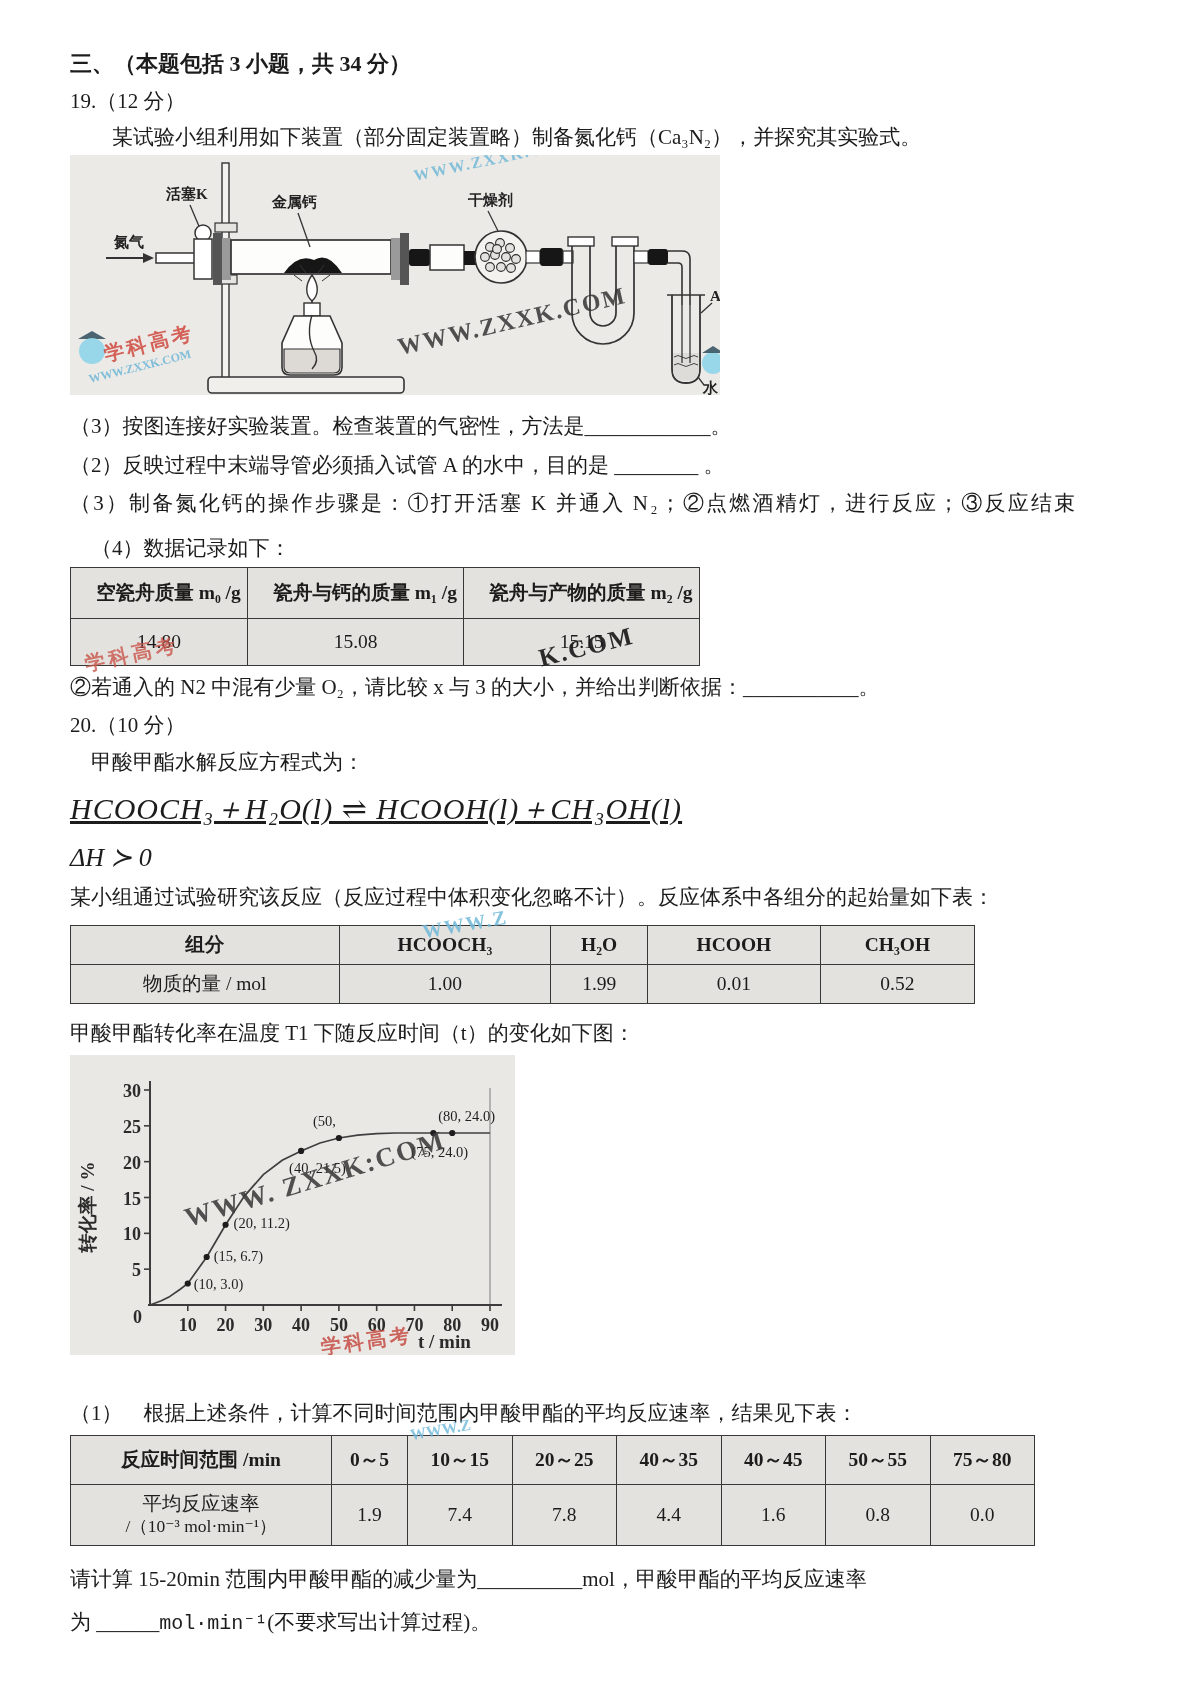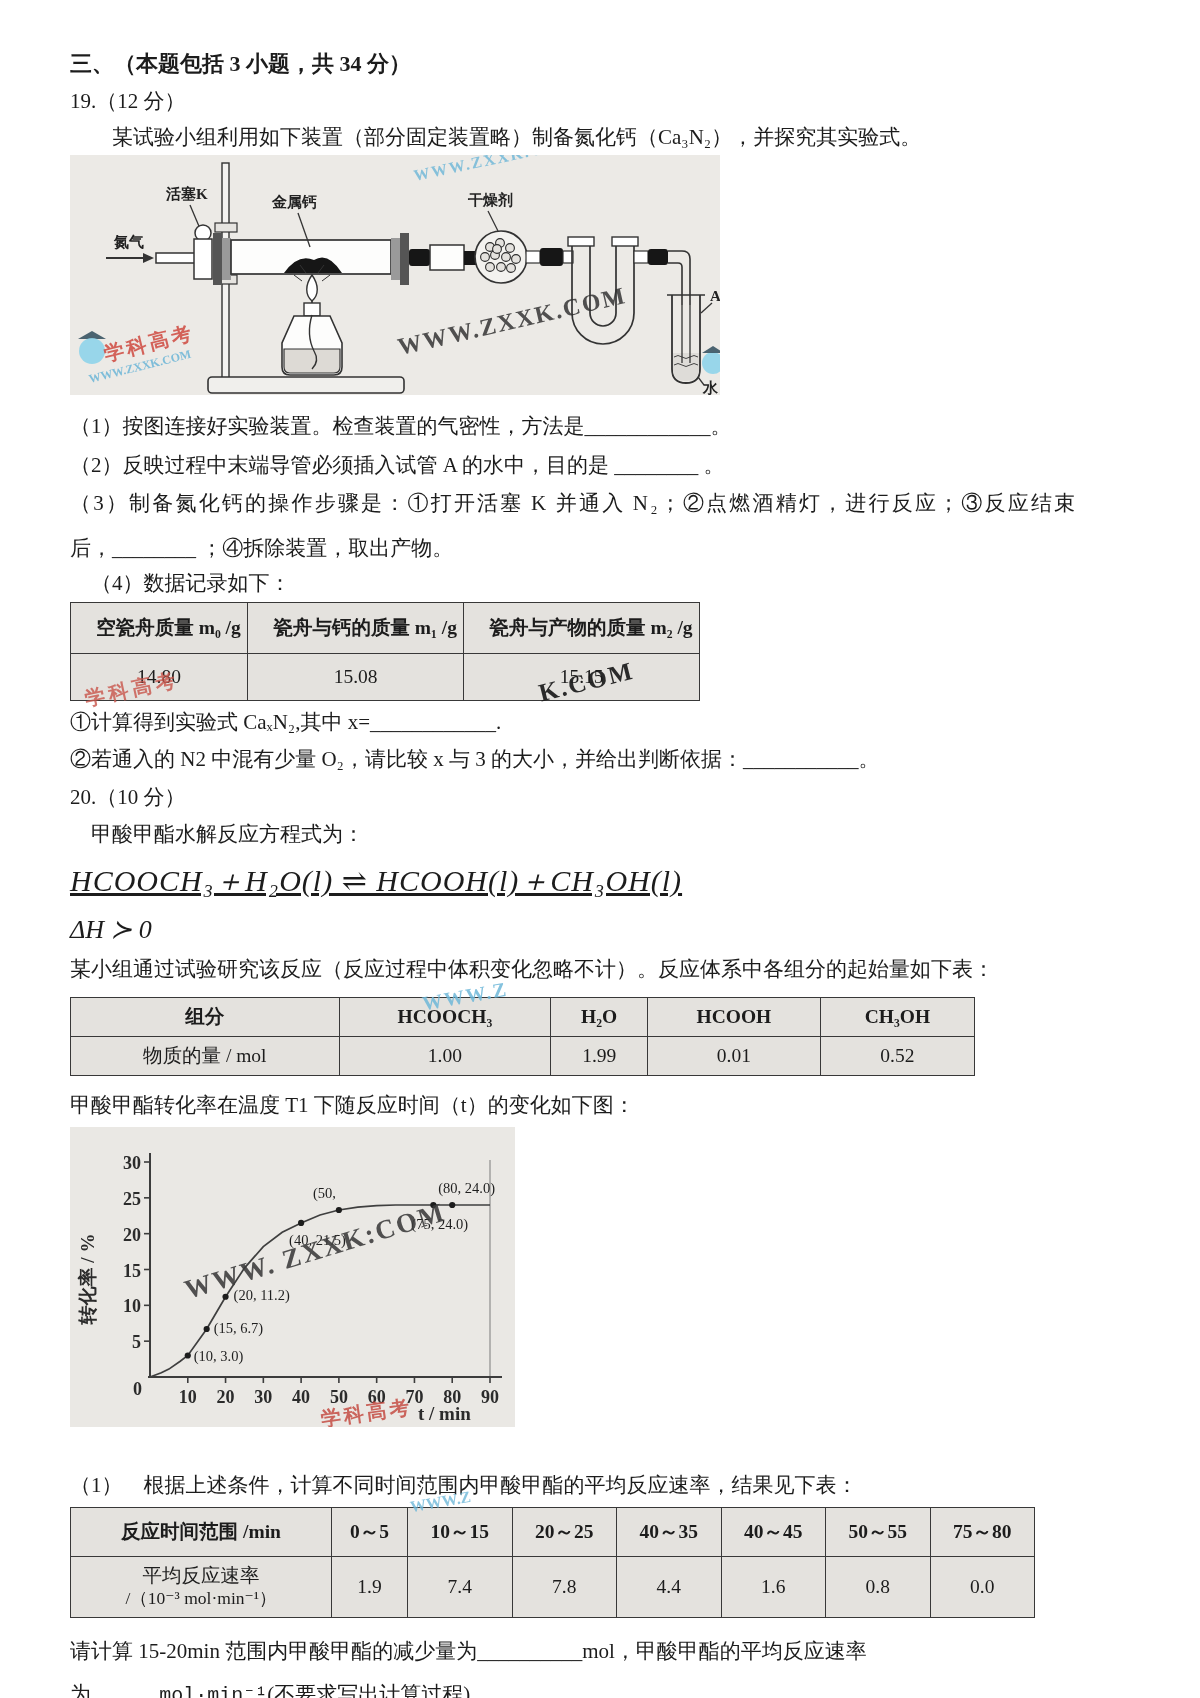--- a/index.html
+++ b/index.html
@@ -154,24 +154,23 @@
       <text class="dwm" transform="translate(330,200) rotate(-13)">WWW.ZXXK.COM</text>
       <path d="M8,184 L36,184 L22,176 Z" fill="#3a5564" opacity="0.9"></path>
       <circle cx="22" cy="196" r="13" fill="#8fd4ea" opacity="0.9"></circle>
       <text class="dwm-red" transform="translate(36,206) rotate(-14)">学科高考</text>
       <text class="dwm-cyan-sm" transform="translate(20,228) rotate(-14)">WWW.ZXXK.COM</text>
       <circle cx="643" cy="208" r="11" fill="#8fd4ea" opacity="0.9"></circle>
       <path d="M632,198 L654,198 L643,191 Z" fill="#3a5564" opacity="0.9"></path>
     </svg>
   </div>
 
-  <div class="line">（1）按图连接好实验装置。检查装置的气密性，方法是____________。</div>
+  <div class="line">（3）按图连接好实验装置。检查装置的气密性，方法是____________。</div>
   <div class="line">（2）反映过程中末端导管必须插入试管 A 的水中，目的是 ________ 。</div>
   <div class="line stretch">（3）制备氮化钙的操作步骤是：①打开活塞 K 并通入 N₂；②点燃酒精灯，进行反应；③反应结束</div>
-  <div class="line mb5">后，________ ；④拆除装置，取出产物。</div>
   <div class="line indent1 mb4">（4）数据记录如下：</div>
 
   <div class="t1wrap">
     <table>
       <tbody>
           <tr>
         <th>空瓷舟质量 m₀ /g</th>
         <th>瓷舟与钙的质量 m₁ /g</th>
         <th>瓷舟与产物的质量 m₂ /g</th>
       </tr>
@@ -179,21 +178,20 @@
         <td>14.80</td>
         <td>15.08</td>
         <td>15.15</td>
       </tr>
     </tbody>
       </table>
     <span class="ov-dark">K.COM</span>
     <span class="ov-red">学科高考</span>
   </div>
 
-  <div class="line mb6">①计算得到实验式 CaₓN₂,其中 x=____________.</div>
   <div class="line">②若通入的 N2 中混有少量 O₂，请比较 x 与 3 的大小，并给出判断依据：___________。</div>
 
   <div class="line qnum">20.（10 分）</div>
   <div class="line indent1 mb4">甲酸甲酯水解反应方程式为：</div>
   <div class="equation">HCOOCH₃＋H₂O(l) ⇌ HCOOH(l)＋CH₃OH(l)</div>
   <div class="delta">ΔH ≻ 0</div>
   <div class="line mb12">某小组通过试验研究该反应（反应过程中体积变化忽略不计）。反应体系中各组分的起始量如下表：</div>
 
   <div class="t2wrap">
     <table>

